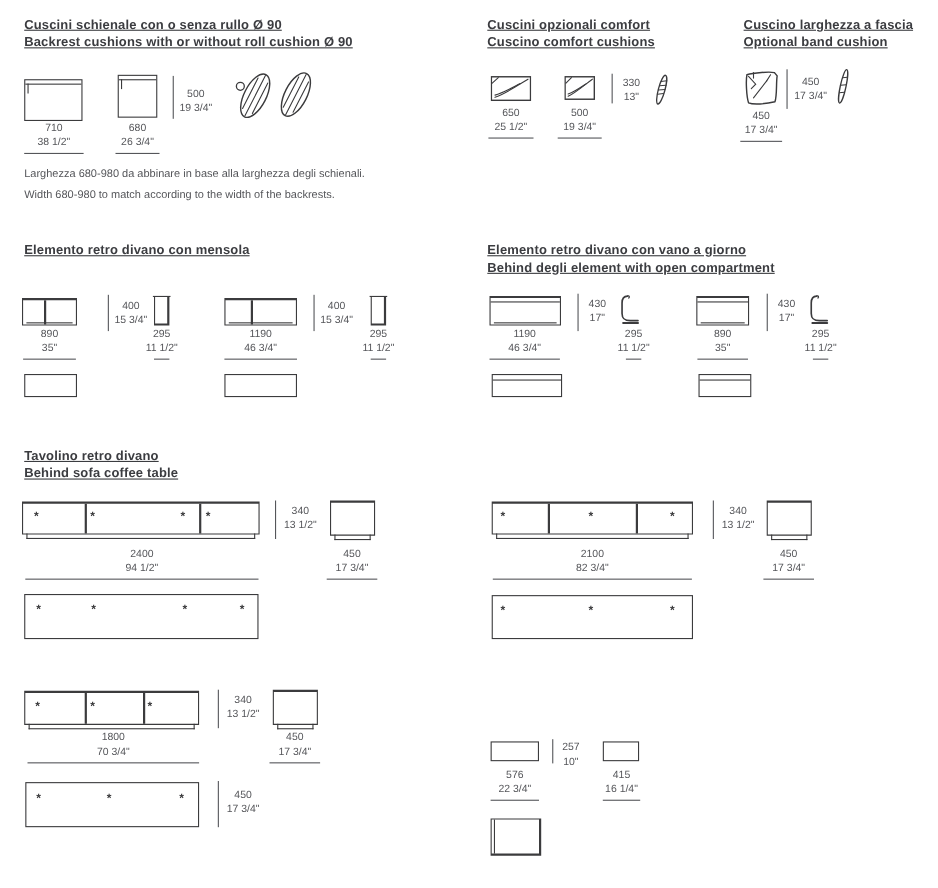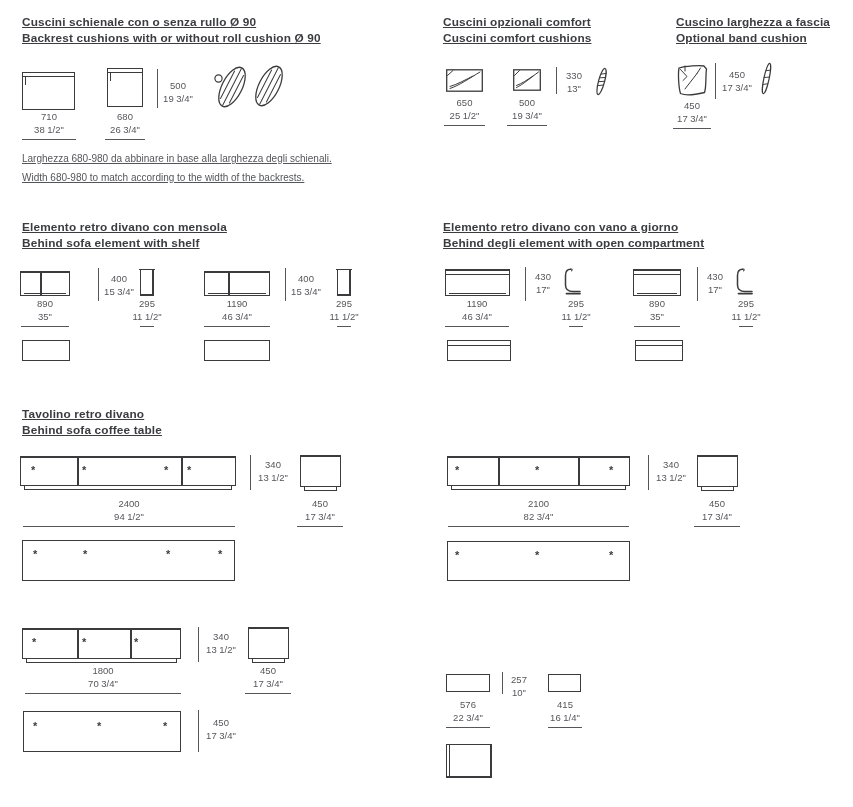--- a/index.html
+++ b/index.html
@@ -76,28 +76,28 @@
     <div>710</div>
     <div>38 1/2"</div>
     <div class="ul" style="width:54px;"></div>
   </div>
   <div class="dimlbl" style="left:103px;top:111px;width:44px;">
     <div>680</div>
     <div>26 3/4"</div>
     <div class="ul" style="width:40px;"></div>
   </div>
 
-  <div class="note" style="left:22px;top:150px;text-decoration:underline;">
+  <div class="note" style="left:22px;top:150px;">
     <div>Larghezza 680-980 da abbinare in base alla larghezza degli schienali.</div>
     <div>Width 680-980 to match according to the width of the backrests.</div>
   </div>
 
   <div class="h" style="left:443px;top:15px;">
     <div>Cuscini opzionali comfort</div>
-    <div>Cuscini comfort cushions</div>
+    <div>Cuscino comfort cushions</div>
   </div>
 
   <svg class="art" style="left:446px;top:69px;" width="37" height="23" viewBox="0 0 37 23">
     <rect x="0.7" y="0.8" width="35.6" height="21.4" stroke-width="1.3"></rect>
     <path d="M1.5,6.5 L7,1.5" stroke-width="1"></path>
     <path d="M4,19.5 C 13,16.5 24,9 34,3" stroke-width="1"></path>
     <path d="M4,17.5 C 11,15.5 19,11 27,7" stroke-width="1"></path>
   </svg>
   <svg class="art" style="left:513px;top:69px;" width="28" height="22" viewBox="0 0 28 22">
     <rect x="0.7" y="0.8" width="26.6" height="20.4" stroke-width="1.3"></rect>
@@ -162,21 +162,20 @@
   </svg>
 
   <div class="dimlbl" style="left:671px;top:100px;width:42px;">
     <div>450</div>
     <div>17 3/4"</div>
     <div class="ul" style="width:38px;"></div>
   </div>
 
   <div class="h" style="left:22px;top:220px;">
     <div>Elemento retro divano con mensola</div>
-    <div>Behind sofa element with shelf</div>
   </div>
 
   <div class="cab" style="left:20px;top:271px;width:50px;height:25px;">
     <div class="vd" style="left:19px;"></div>
     <div class="plinth"></div>
   </div>
   <div class="vline" style="left:98px;top:268px;height:33px;"></div>
   <div class="vtxt" style="left:101px;top:273px;width:36px;">
     <div>400</div>
     <div>15 3/4"</div>

